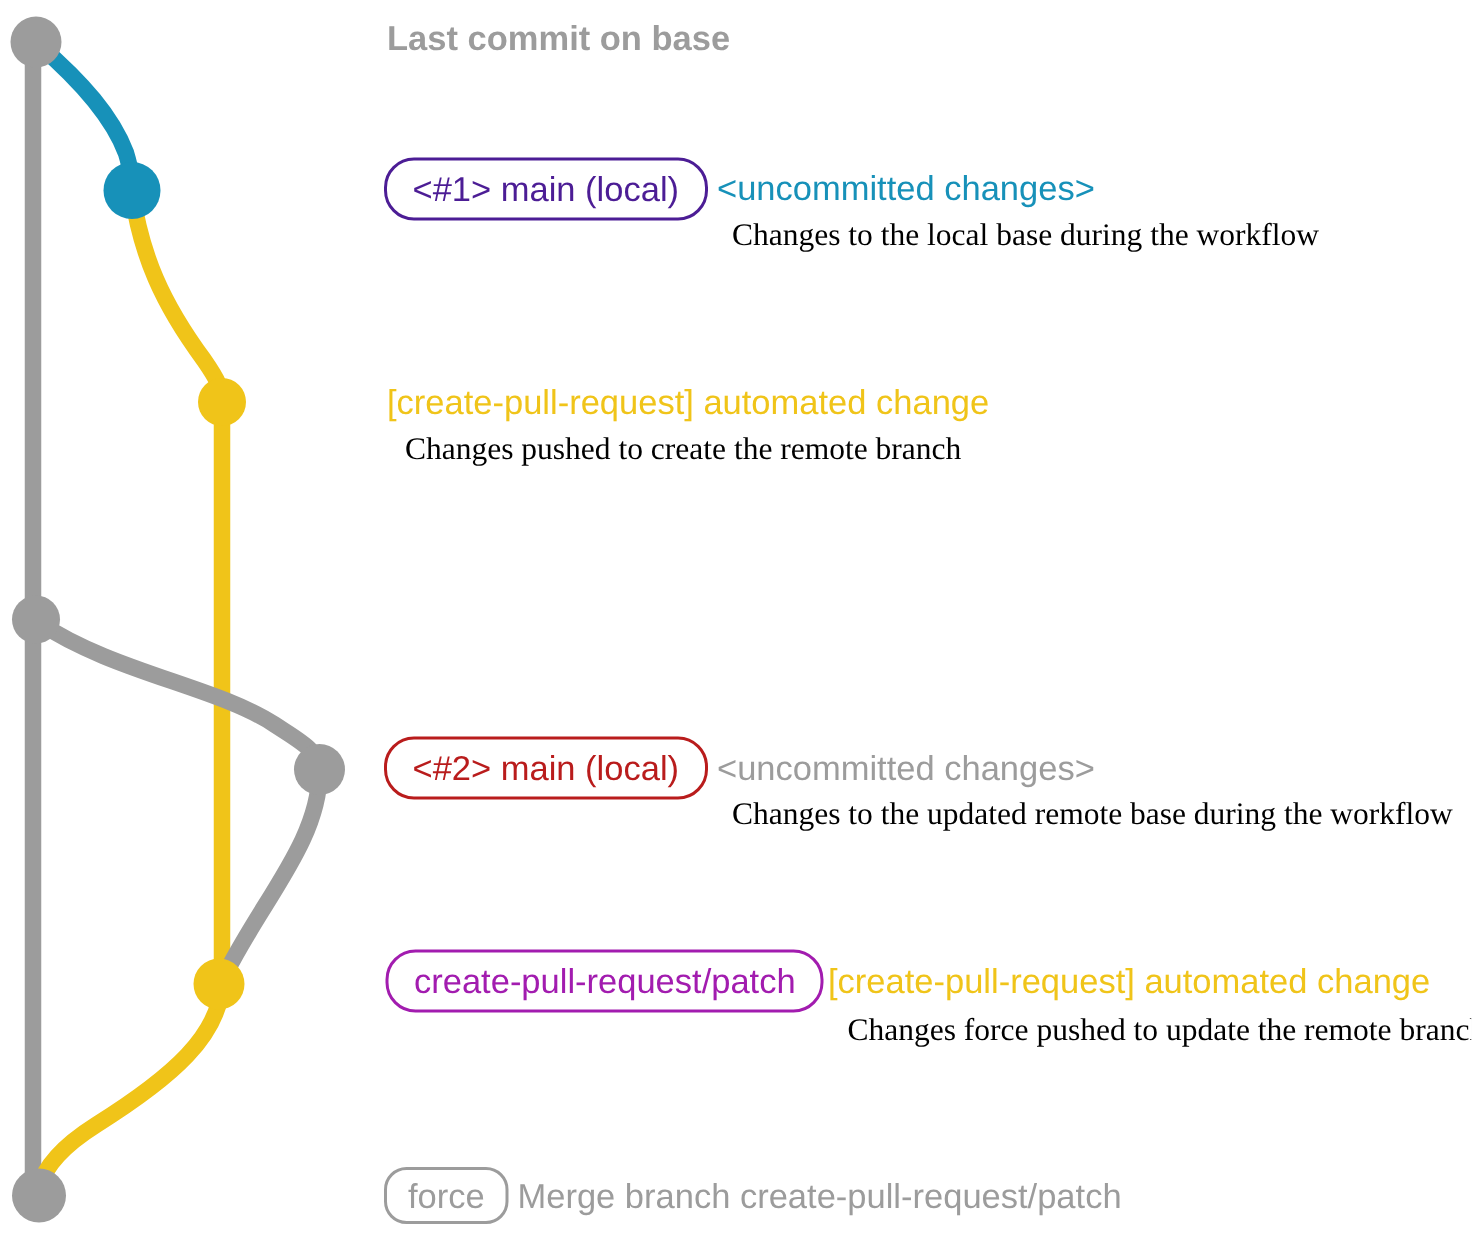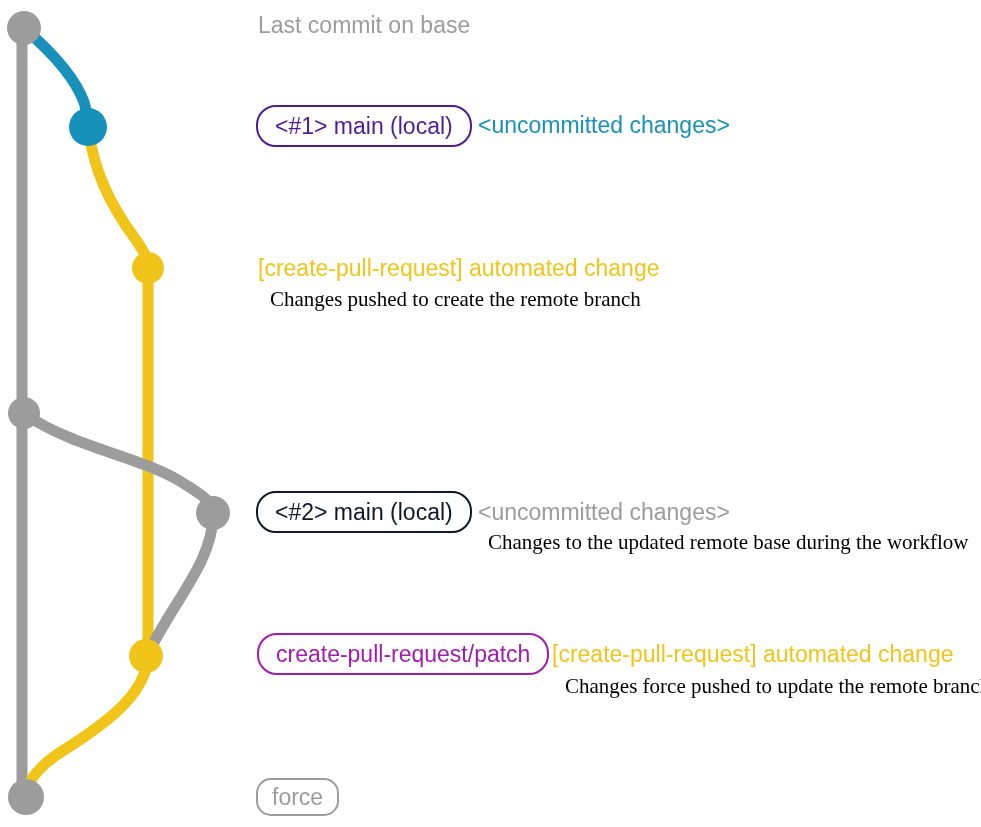--- a/index.html
+++ b/index.html
@@ -19,21 +19,21 @@
     position: absolute;
     left: 0;
     top: 0;
   }
   .ann {
     position: absolute;
     white-space: nowrap;
   }
   .label-gray {
     font-size: 23px;
-    font-weight: 400;
+    font-weight: 700;
   }
   .badge {
     display: inline-block;
     border: 2px solid currentColor;
     border-radius: 20px;
     padding: 6px 17px;
     font-size: 23px;
     line-height: 26px;
   }
   .badge-small {
@@ -76,28 +76,30 @@
     <circle cx="24" cy="413" r="16" fill="#9c9c9c"></circle>
     <circle cx="213" cy="513" r="17" fill="#9c9c9c"></circle>
     <circle cx="146" cy="656" r="17" fill="#f0c419"></circle>
     <circle cx="26" cy="797" r="18" fill="#9c9c9c"></circle>
   </svg>
 
   <div class="ann label-gray" style="left: 258px; top: 12px; color: rgb(156, 156, 156);">Last commit on base</div>
 
   <div class="ann badge" style="left: 256px; top: 105px; color: #4c1d95;">&lt;#1&gt; main (local)</div>
   <div class="ann status-text" style="left: 478px; top: 112px; color: rgb(23, 145, 185);">&lt;uncommitted changes&gt;</div>
+  <div class="ann note-text" style="left:488px; top:144px;">Changes to the local base during the workflow</div>
 
   <div class="ann title-text" style="left: 258px; top: 255px; color: rgb(240, 196, 25);">[create-pull-request] automated change</div>
   <div class="ann note-text" style="left:270px; top:287px;">Changes pushed to create the remote branch</div>
 
 
-  <div class="ann badge" style="left: 256px; top: 491px; color: #0f172a;">&lt;#2&gt; main (local)</div>
+  <div class="ann badge" style="left: 256px; top: 491px; color: #b91c1c;">&lt;#2&gt; main (local)</div>
   <div class="ann status-text" style="left: 478px; top: 499px; color: rgb(156, 156, 156);">&lt;uncommitted changes&gt;</div>
   <div class="ann note-text" style="left:488px; top:530px;">Changes to the updated remote base during the workflow</div>
 
   <div class="ann badge" style="left: 257px; top: 633px; color: #a21caf;">create-pull-request/patch</div>
   <div class="ann title-text" style="left: 552px; top: 641px; color: rgb(240, 196, 25);">[create-pull-request] automated change</div>
   <div class="ann note-text" style="left:565px; top:674px;">Changes force pushed to update the remote branch</div>
 
   <div class="ann badge badge-small" style="left: 256px; top: 778px; color: rgb(156, 156, 156);">force</div>
+  <div class="ann message-text" style="left: 345px; top: 784px; color: rgb(156, 156, 156);">Merge branch create-pull-request/patch</div>
 
 </div>
 
 </body></html>

